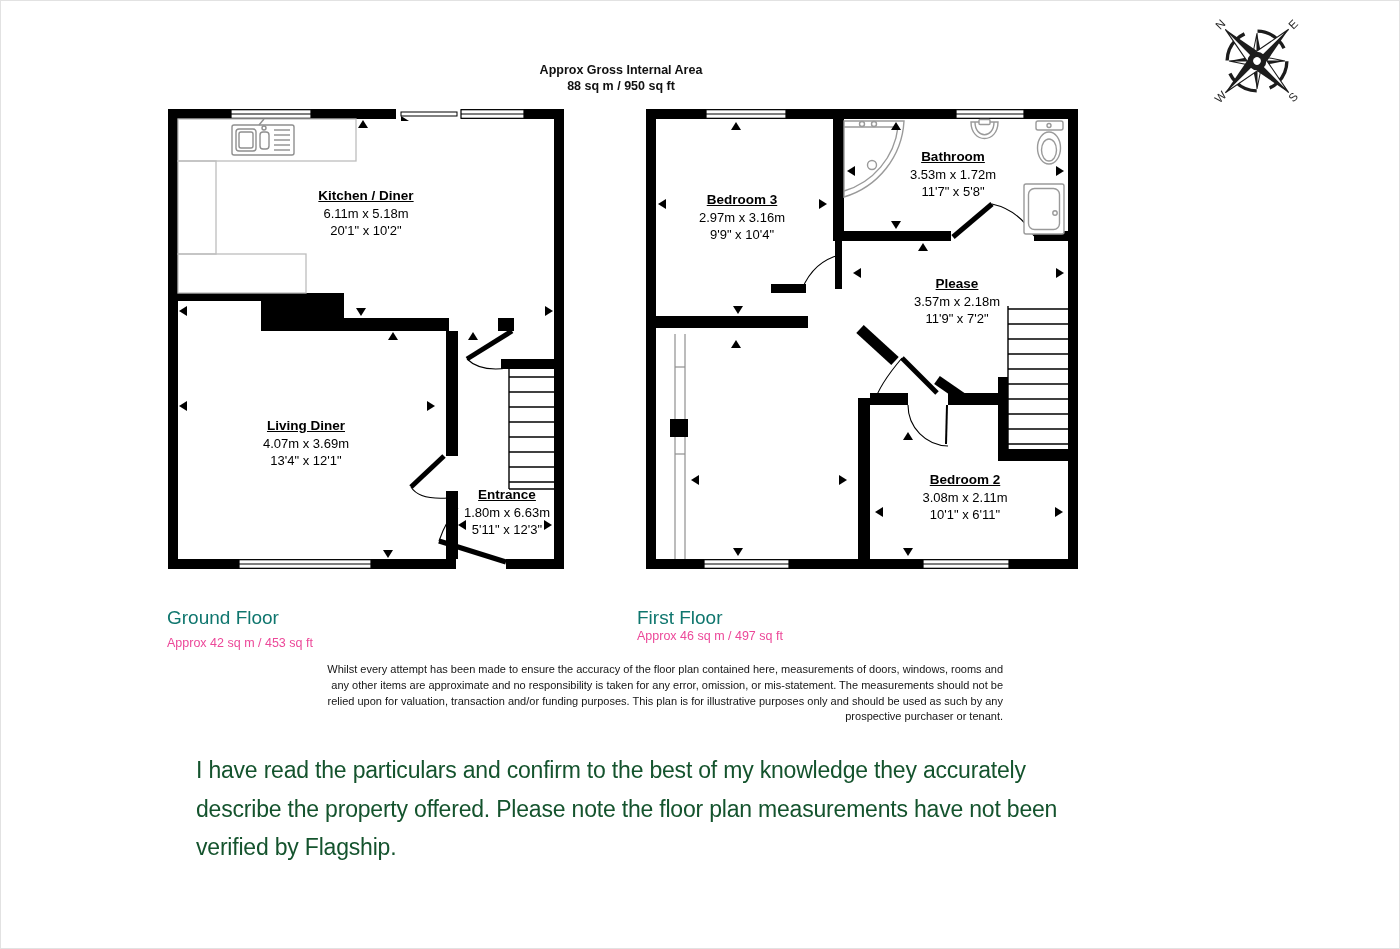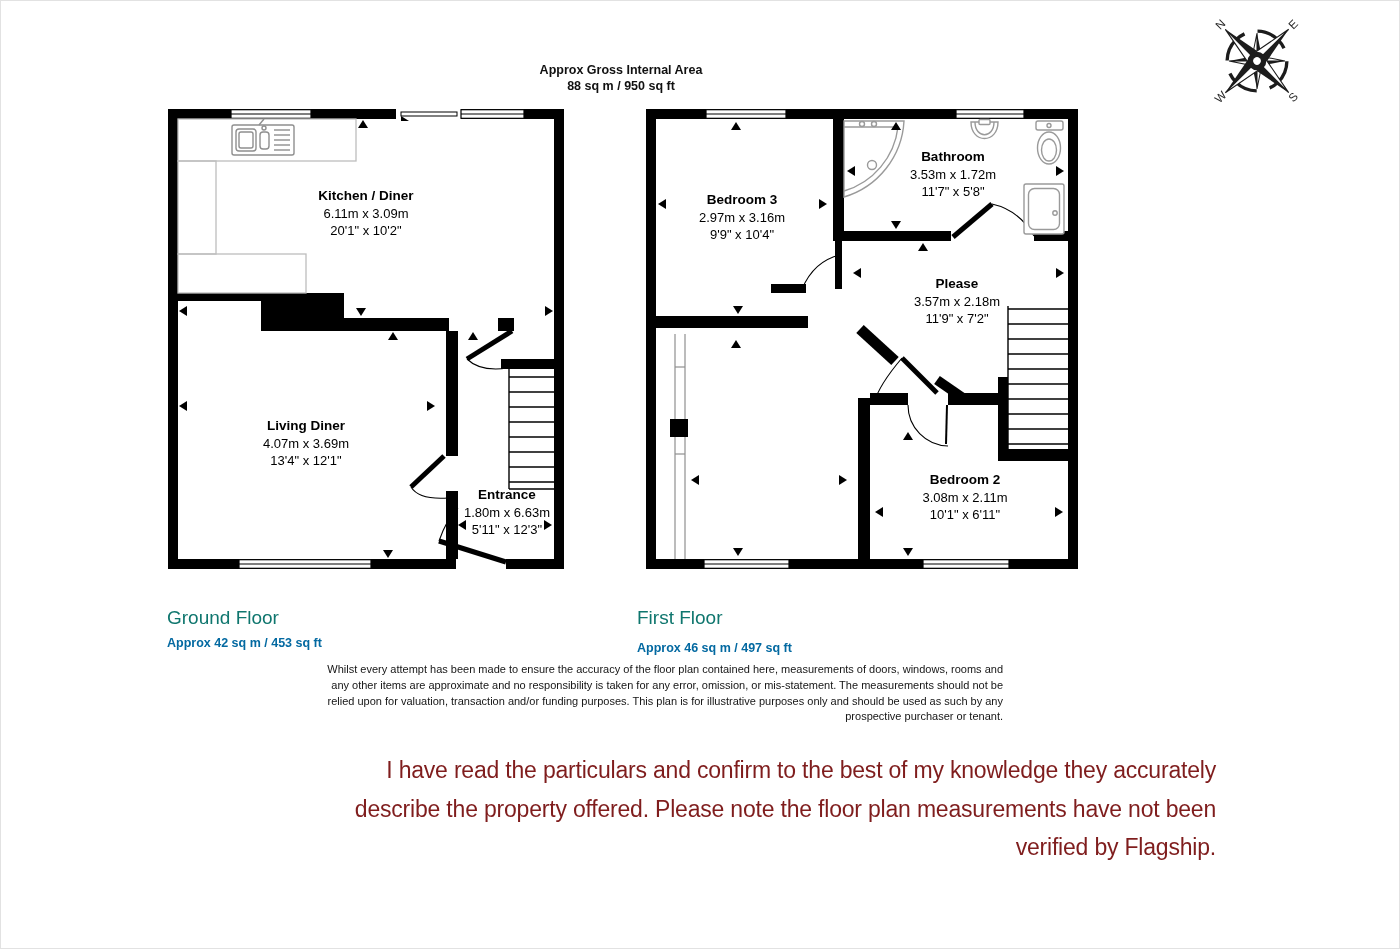--- a/index.html
+++ b/index.html
@@ -9,24 +9,24 @@
     overflow:hidden;box-sizing:border-box;border:1px solid #e2e2e2;
   }
   .abs{position:absolute;}
   
   .gross-header{left:320px;top:33px;width:600px;text-align:center;
     font-size:12.5px;font-weight:bold;line-height:16px;color:#111;margin-top:28px;}
   
   .plan-svg{position:absolute;}
   .room-label{position:absolute;width:200px;text-align:center;line-height:17.5px;
     font-size:13px;color:#000;pointer-events:none;}
-  .room-label .rname{font-weight:bold;font-size:13.5px;}
+  .room-label .rname{font-weight:bold;font-size:13.5px;text-decoration:underline;}
   
   .floor-caption-title{font-size:19px;color:#0f766e;font-weight:400;}
-  .floor-caption-area{font-size:12.5px;font-weight:bold;color:#0369a1;}
+  .floor-caption-area{font-size:12.5px;font-weight:normal;color:#ec4899;}
   
   .disclaimer{left:238px;top:661px;width:764px;text-align:right;font-size:11px;
     line-height:15.8px;color:#151515;white-space:pre-line;}
   
   .confirmation{left:195px;top:750px;width:1020px;font-size:23px;line-height:38.5px;
     letter-spacing:-0.2px;white-space:pre-line;}
 </style>
 </head>
 <body>
 
@@ -284,21 +284,21 @@
       <polygon points="92,447 87,439 97,439"></polygon>
       <polygon points="262,323 257,331 267,331"></polygon>
       <polygon points="229,403 237,398 237,408"></polygon>
       <polygon points="417,403 409,398 409,408"></polygon>
       <polygon points="262,447 257,439 267,439"></polygon>
     </g>
   </svg>
 
   <div class="room-label" style="left:265px;top:186px">
     <div class="rname">Kitchen / Diner</div>
-    <div>6.11m x 3.09m</div>
+    <div>6.11m x 5.18m</div>
     <div>20'1" x 10'2"</div>
   </div>
   <div class="room-label" style="left:205px;top:416px">
     <div class="rname">Living Diner</div>
     <div>4.07m x 3.69m</div>
     <div>13'4" x 12'1"</div>
   </div>
   <div class="room-label" style="left:406px;top:485px">
     <div class="rname">Entrance</div>
     <div>1.80m x 6.63m</div>
@@ -325,25 +325,25 @@
     <div>3.08m x 2.11m</div>
     <div>10'1" x 6'11"</div>
   </div>
 
   <div class="abs" style="left:166px;top:606px">
     <div class="floor-caption-title">Ground Floor</div>
     <div class="floor-caption-area" style="margin-top:7px">Approx 42 sq m / 453 sq ft</div>
   </div>
   <div class="abs" style="left:636px;top:606px">
     <div class="floor-caption-title">First Floor</div>
-    <div class="floor-caption-area" style="margin-top:12px">Approx 46 sq m / 497 sq ft</div>
+    <div class="floor-caption-area" style="margin-top:0">Approx 46 sq m / 497 sq ft</div>
   </div>
 
   <div class="abs disclaimer">Whilst every attempt has been made to ensure the accuracy of the floor plan contained here, measurements of doors, windows, rooms and
 any other items are approximate and no responsibility is taken for any error, omission, or mis-statement. The measurements should not be
 relied upon for valuation, transaction and/or funding purposes. This plan is for illustrative purposes only and should be used as such by any
 prospective purchaser or tenant.</div>
 
-  <div class="abs confirmation" id="confirmation" style="color: #7f1d1d; text-align: right;">I have read the particulars and confirm to the best of my knowledge they accurately
+  <div class="abs confirmation" id="confirmation" style="color: #14532d;">I have read the particulars and confirm to the best of my knowledge they accurately
 describe the property offered. Please note the floor plan measurements have not been
 verified by Flagship.</div>
 
 </div>
 
 </body></html>

